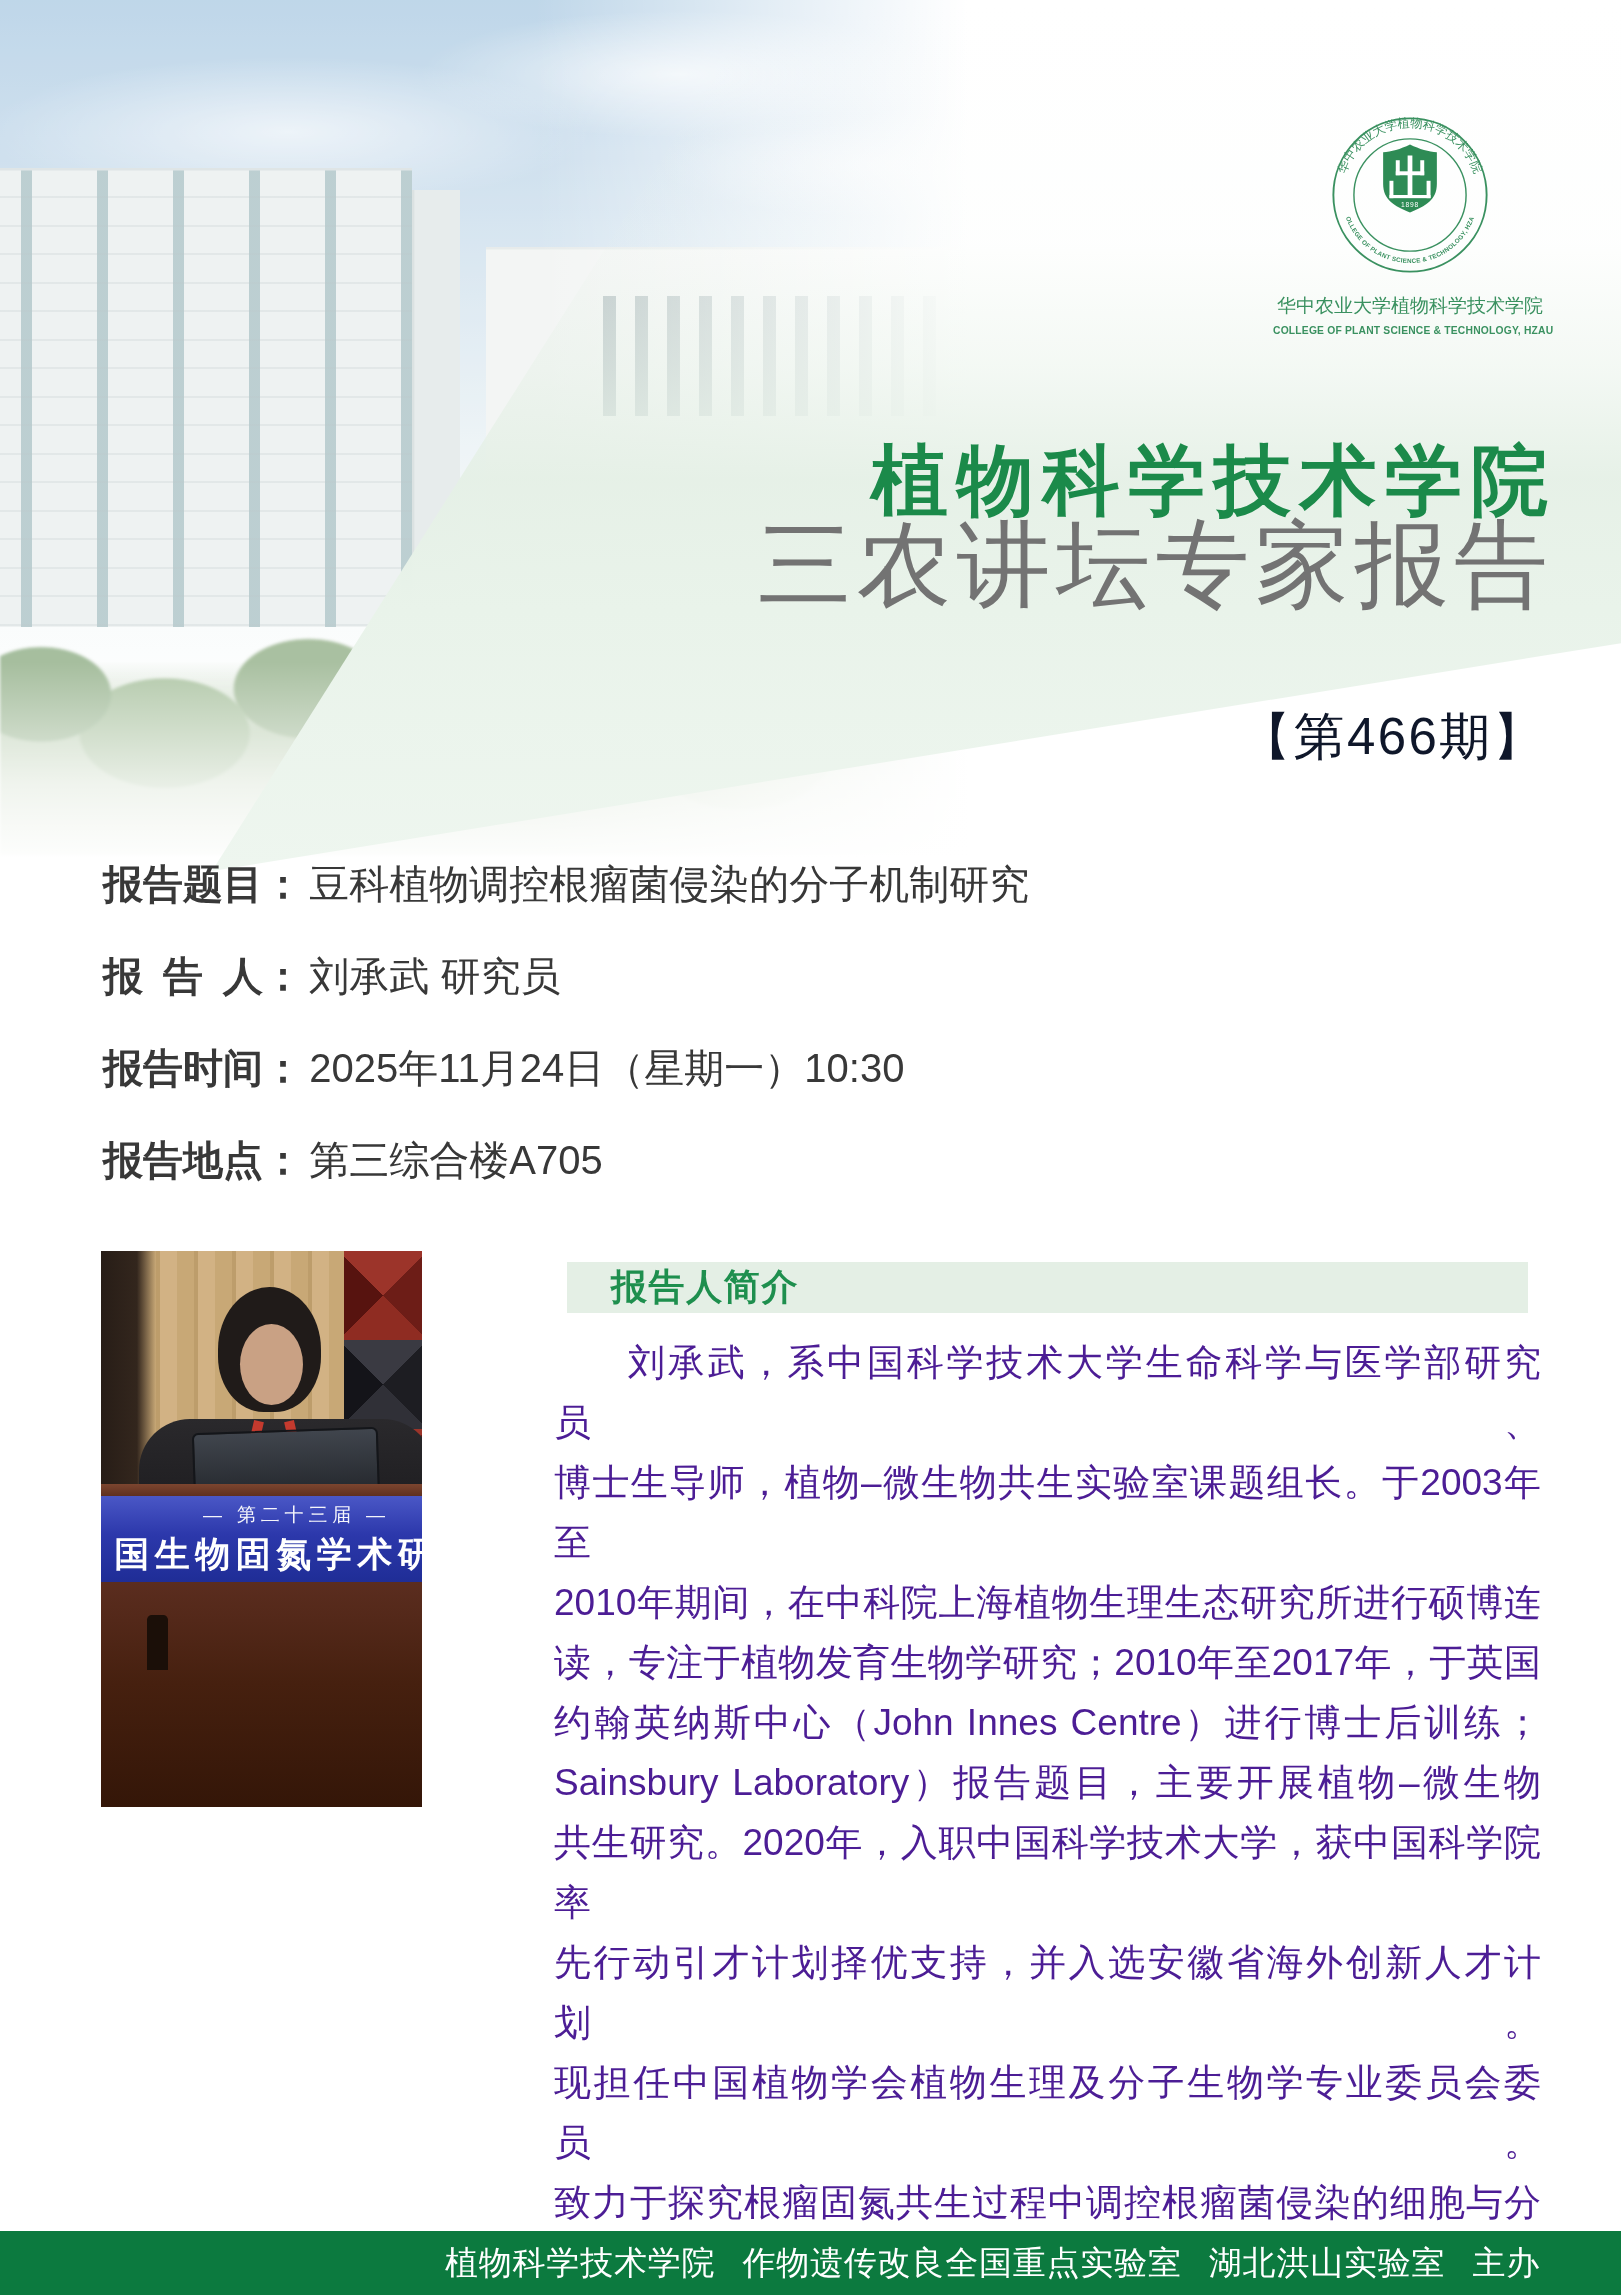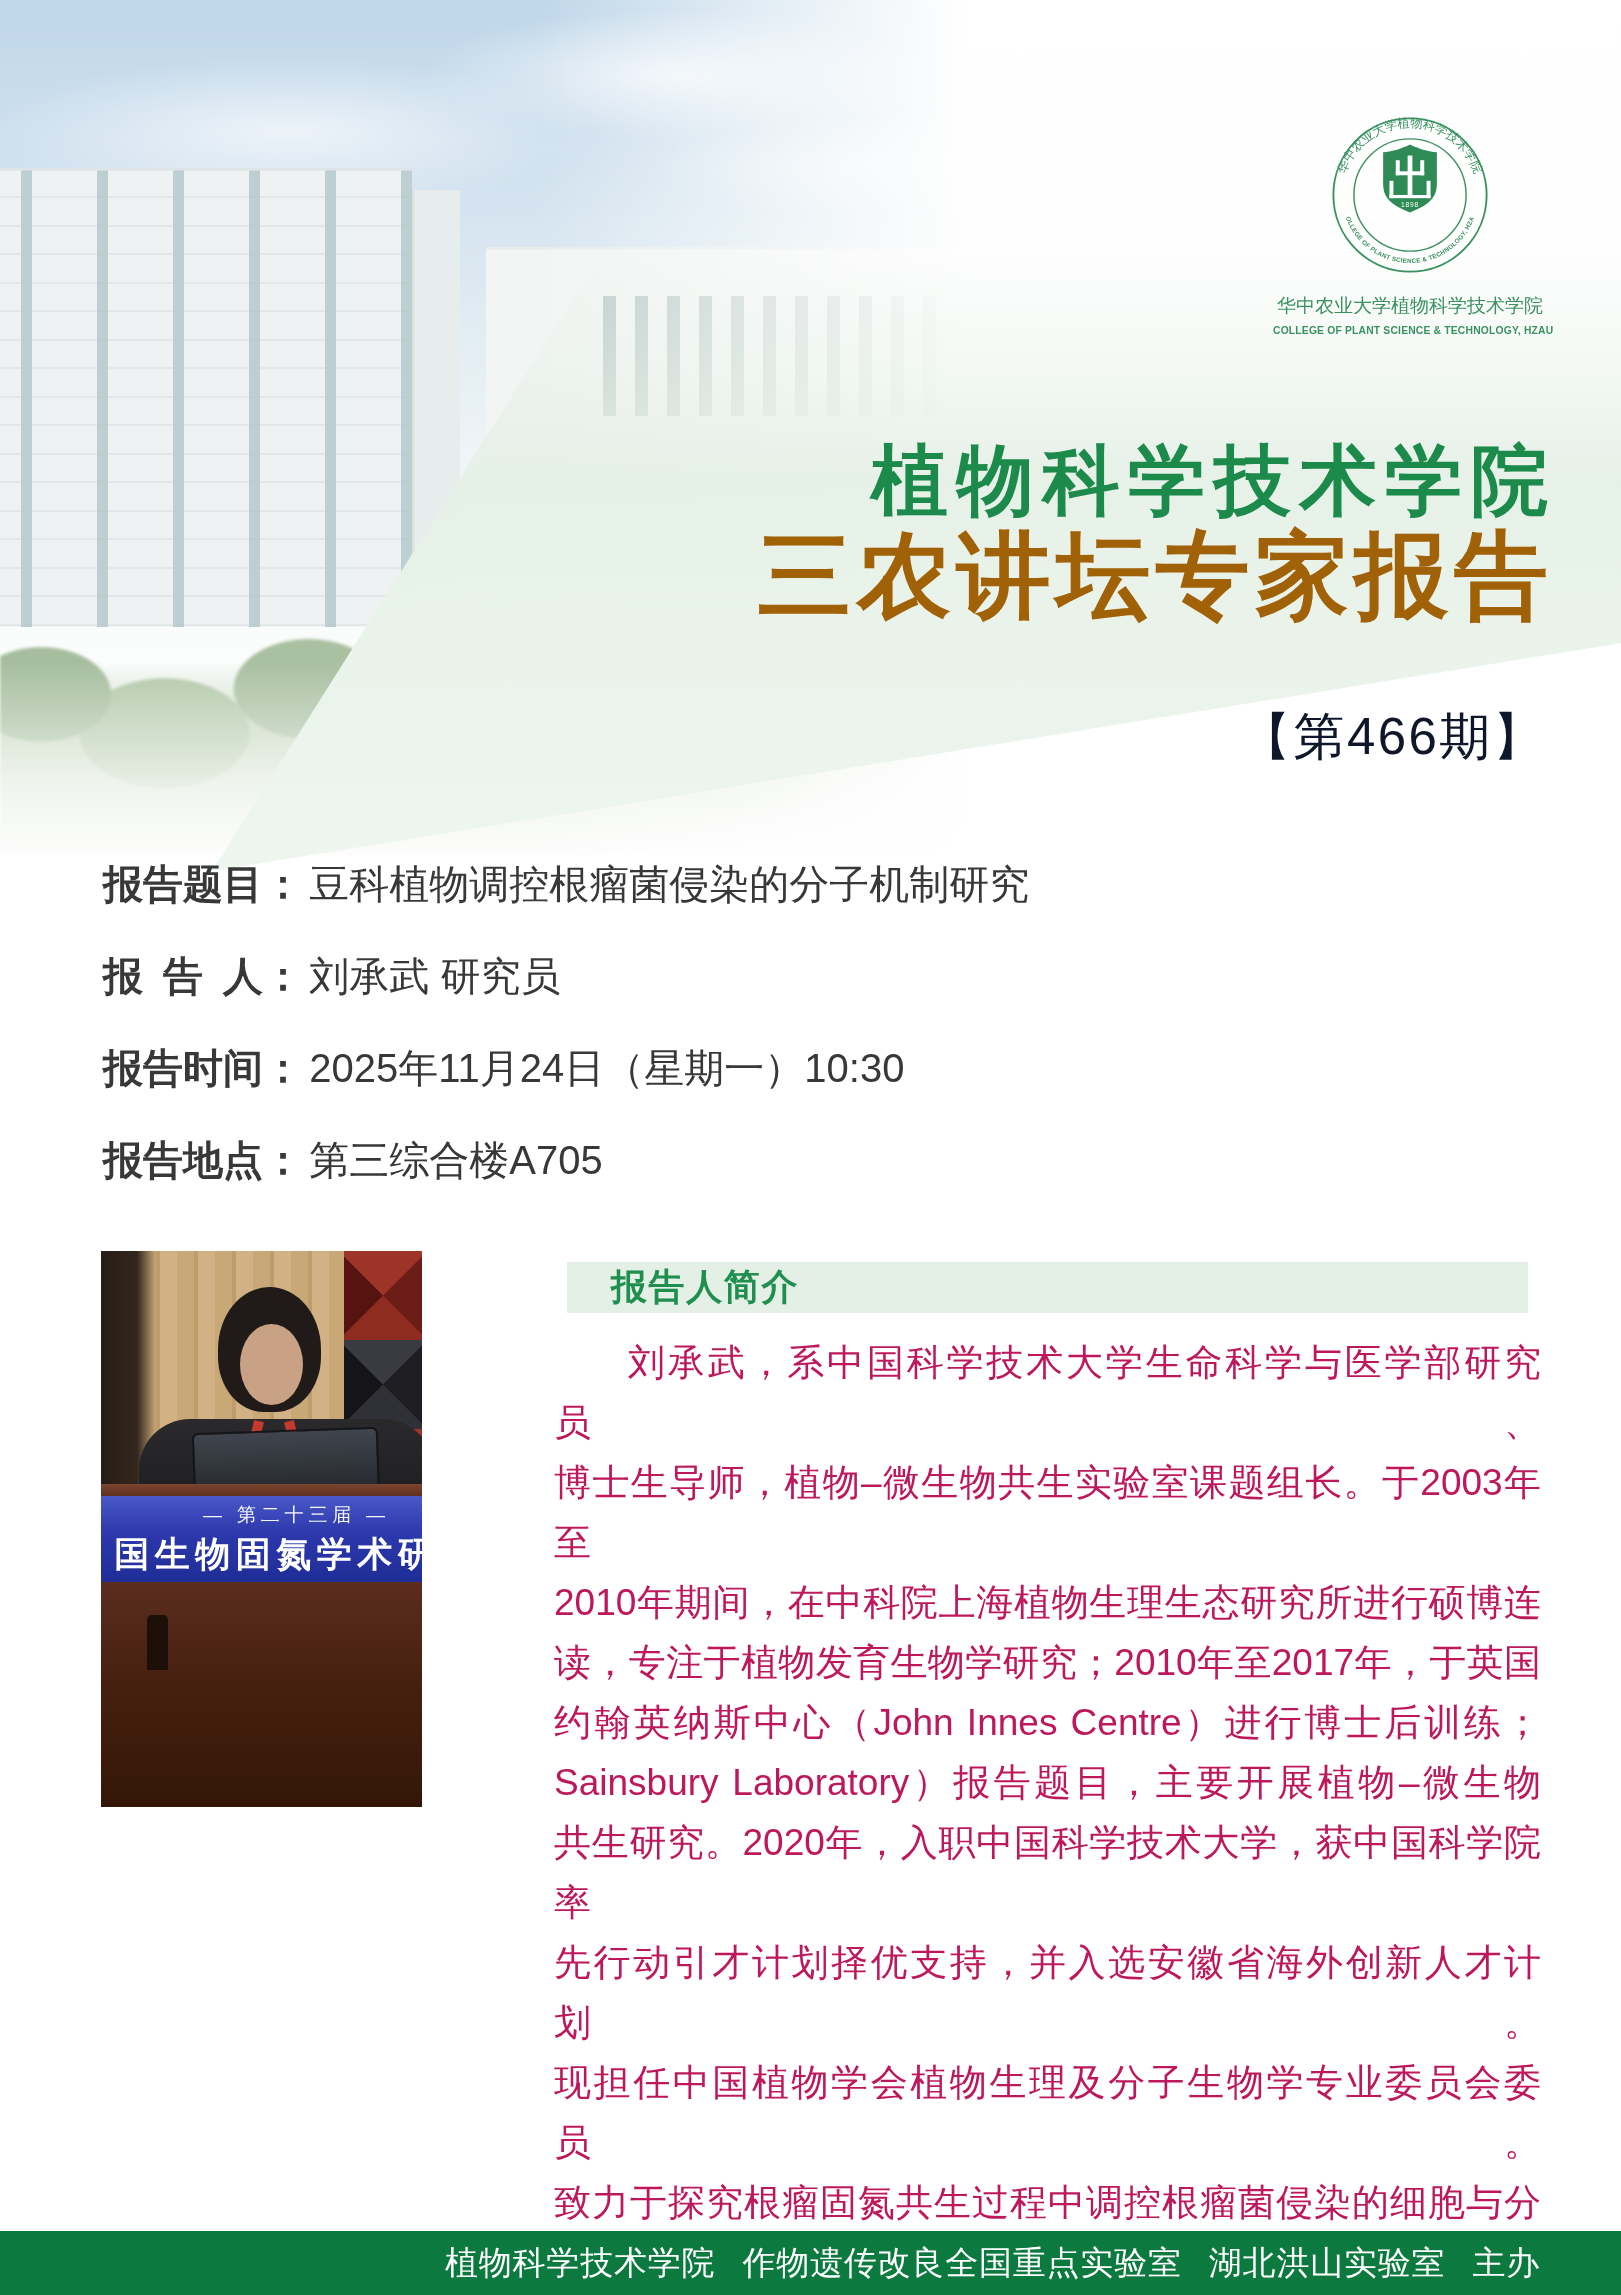--- a/index.html
+++ b/index.html
@@ -52,22 +52,22 @@
       rgba(230,241,231,0.45) 42%, rgba(229,240,230,0.95) 55%,
       #e9f3ea 70%, #eef6ef 100%);}
   
   .logo-block{position:absolute;left:1273px;top:116px;width:274px;text-align:center;}
   .seal{display:block;margin:0 auto;}
   .college-cn{margin-top:19px;font-size:19px;font-weight:400;color:#3a9160;letter-spacing:0px;white-space:nowrap;}
   .college-en{margin-top:5.5px;font-size:10.3px;font-weight:700;color:#3a9160;letter-spacing:0.2px;white-space:nowrap;}
   
   .title1{position:absolute;right:74px;top:440px;font-size:77px;line-height:1.05;font-weight:700;
     color:#1b8a4a;letter-spacing:8.7px;margin-right:-8.7px;white-space:nowrap;}
-  .title2{position:absolute;right:74px;top:524px;font-size:94px;line-height:1.1;font-weight:700;
-    color:#a16207;letter-spacing:5.5px;margin-right:-5.5px;white-space:nowrap;}
+  .title2{position:absolute;right:74px;top:513px;font-size:94px;line-height:1.1;font-weight:400;
+    color:#737373;letter-spacing:5.5px;margin-right:-5.5px;white-space:nowrap;}
   .issue{position:absolute;right:76px;top:703px;font-size:51px;font-weight:400;color:#0f172a;
     letter-spacing:2.4px;white-space:nowrap;}
   
   .info{position:absolute;left:103px;top:863px;}
   .info-row{height:41px;line-height:43px;margin-bottom:51px;font-size:40px;color:#383838;white-space:nowrap;}
   .info-label{display:inline-block;width:4em;text-align:justify;text-align-last:justify;font-weight:700;vertical-align:top;}
   .info-colon{font-weight:700;}
   .info-value{font-weight:400;margin-left:6.3px;}
   
   .speaker{position:absolute;left:101px;top:1251px;width:321px;height:556px;overflow:hidden;
@@ -97,21 +97,21 @@
   .pb1{margin-top:6.3px;font-size:19px;letter-spacing:4.8px;opacity:0.95;white-space:nowrap;}
   .pb2{margin-top:2.4px;font-size:35px;font-weight:700;letter-spacing:5.5px;white-space:nowrap;}
   .podium-base{position:absolute;left:0;top:331px;width:391px;height:225px;
     background:linear-gradient(180deg,#5b2d1f 0%,#46200f 45%,#341608 100%);}
   .bottle{position:absolute;left:46px;top:364px;width:20.6px;height:55px;background:#1b0f08;border-radius:4.8px 4.8px 0 0;}
   
   .bio-header{position:absolute;left:567px;top:1262px;width:961px;height:51px;background:#e4efe5;
     display:flex;align-items:center;padding-left:44px;box-sizing:border-box;}
   .bio-header-text{font-size:36px;font-weight:700;color:#1e8f4e;letter-spacing:1.6px;}
   .bio{position:absolute;left:554px;top:1333px;width:987px;}
-  .bio-line{font-size:37px;line-height:60px;color:#be185d;font-weight:400;
+  .bio-line{font-size:37px;line-height:60px;color:#4c1d95;font-weight:400;
     text-align:justify;text-align-last:justify;}
   .bio-line.first{text-indent:2em;}
   
   .footer{position:absolute;left:0;top:2231px;width:1622px;height:64px;background:#0c7a3f;
     display:flex;align-items:center;justify-content:flex-end;gap:27px;
     padding-right:82px;box-sizing:border-box;}
   .footer span{font-size:33px;color:#ffffff;font-weight:400;letter-spacing:0.8px;white-space:nowrap;}
 </style>
 </head>
 <body>

